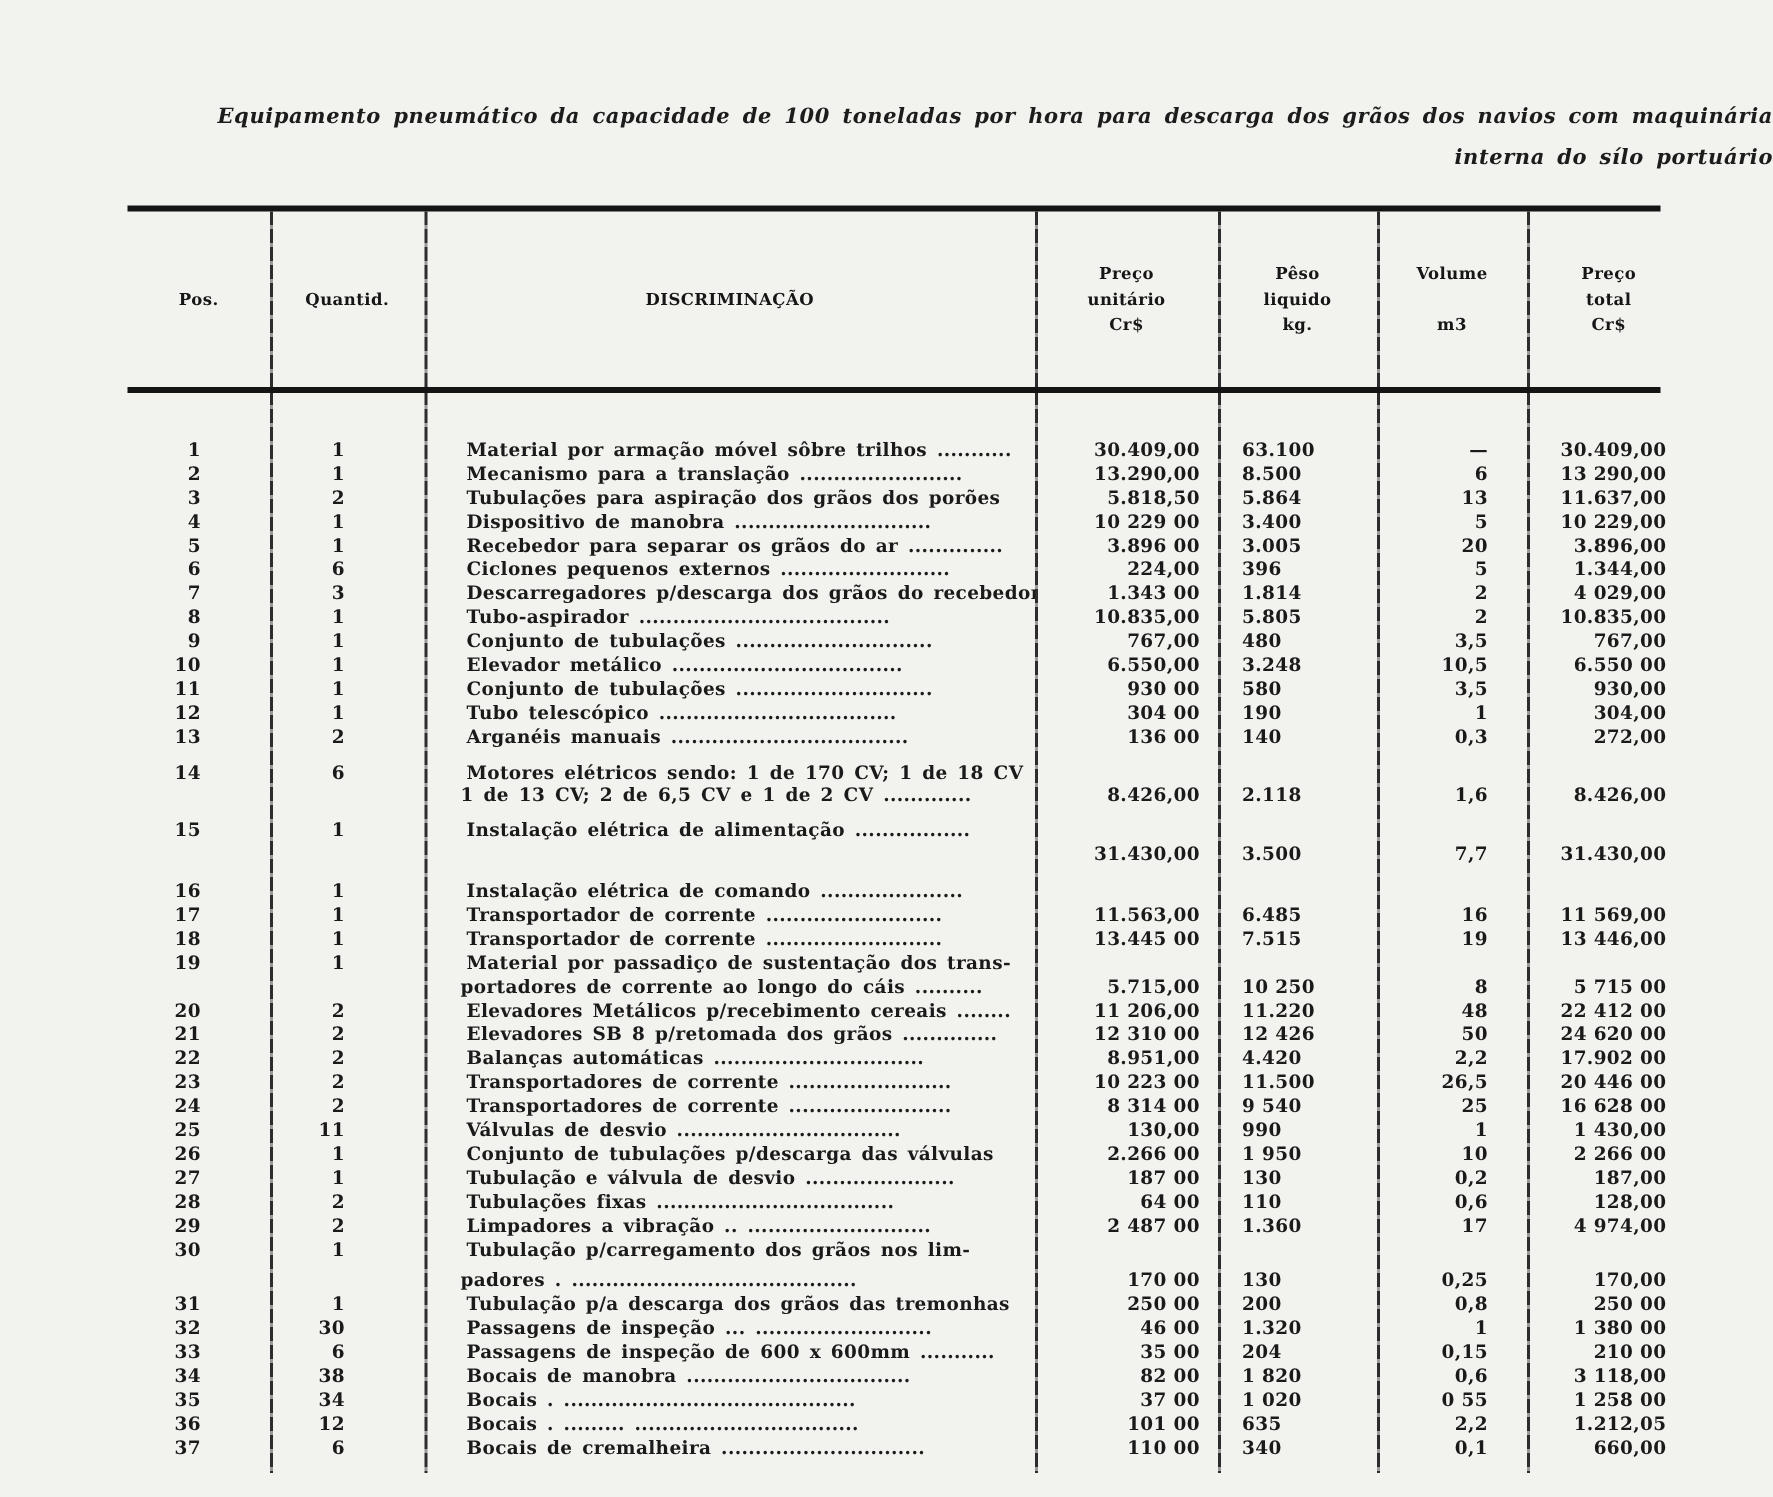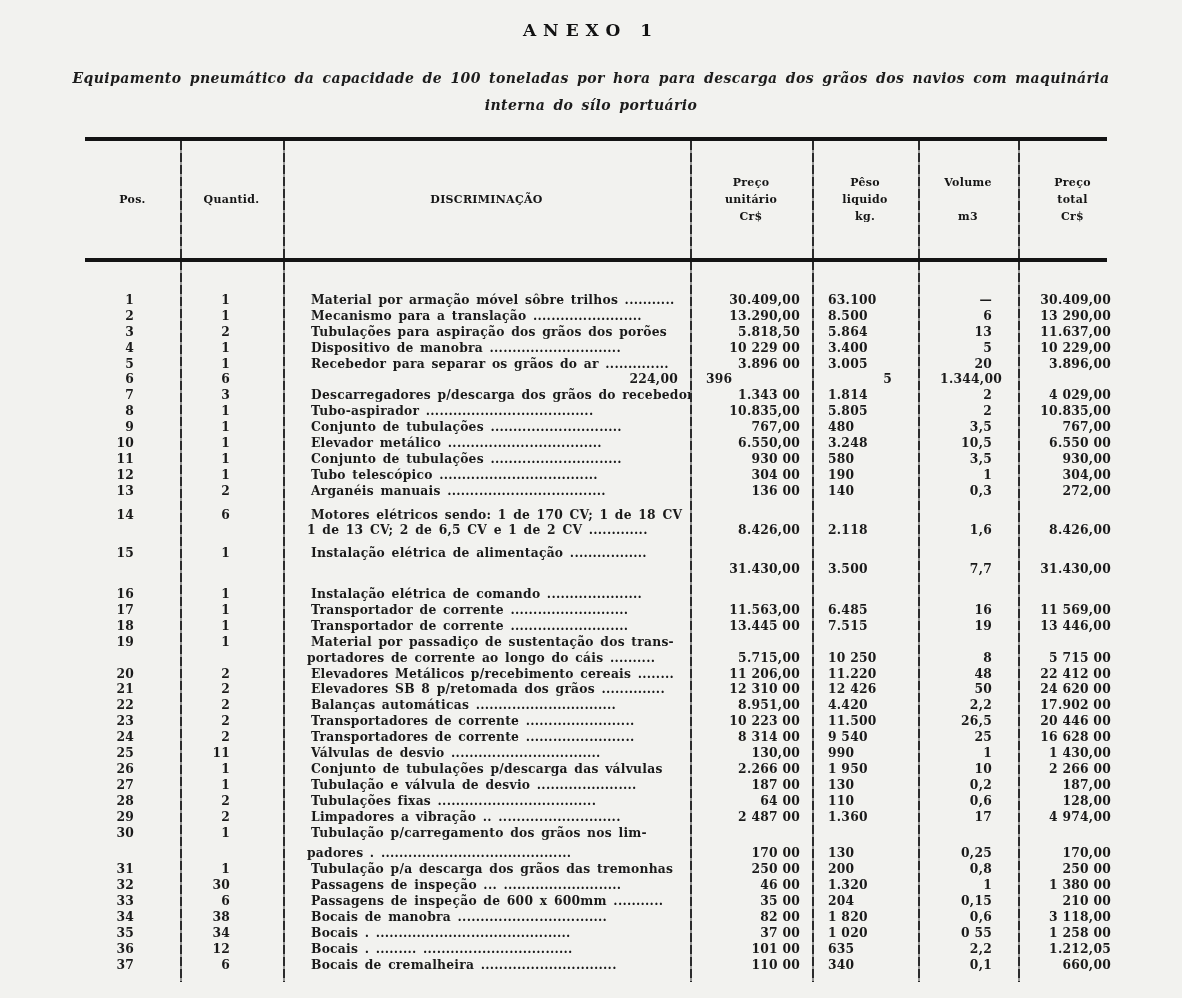--- a/index.html
+++ b/index.html
@@ -18,21 +18,21 @@
   
   .doc-title{
     position:absolute;top:20px;left:0;width:100%;
     text-align:center;
     font-size:17px;font-weight:700;
     letter-spacing:7px;
     color:#121212;
   }
   .doc-subtitle1,.doc-subtitle2{
     position:absolute;left:0;width:100%;
-    text-align:center;
+    text-align:right;
     font-size:14px;font-weight:700;font-style:italic;
     letter-spacing:.4px;word-spacing:3px;
     color:#1c1c1c;
   }
   .doc-subtitle1{top:70px;}
   .doc-subtitle2{top:97px;}
   
   .table{
     position:absolute;left:85px;top:137px;
     width:1042px;height:850px;
@@ -85,21 +85,20 @@
   .tr.gap5{margin-top:5px;}
   .tr.gap7{margin-top:7px;}
   .tr.gap8{margin-top:8px;}
   .tr.gap9{margin-top:9px;}
 </style>
 </head>
 <body>
 
 <div class="page">
 
-  <div class="doc-title">ANEXO 1</div>
   <div class="doc-subtitle1">Equipamento pneumático da capacidade de 100 toneladas por hora para descarga dos grãos dos navios com maquinária</div>
   <div class="doc-subtitle2">interna do sílo portuário</div>
 
   <div class="table">
     <div class="vline v1"></div>
     <div class="vline v2"></div>
     <div class="vline v3"></div>
     <div class="vline v4"></div>
     <div class="vline v5"></div>
     <div class="vline v6"></div>
@@ -168,20 +167,21 @@
     <div class="td qty">1</div>
     <div class="td desc">Recebedor para separar os grãos do ar ..............</div>
     <div class="td unit">3.896 00</div>
     <div class="td weight">3.005</div>
     <div class="td vol">20</div>
     <div class="td total">3.896,00</div>
   </div>
         <div class="tr">
     <div class="td pos">6</div>
     <div class="td qty">6</div>
+    <div class="td desc">Ciclones pequenos externos .........................</div>
     <div class="td unit">224,00</div>
     <div class="td weight">396</div>
     <div class="td vol">5</div>
     <div class="td total">1.344,00</div>
   </div>
         <div class="tr">
     <div class="td pos">7</div>
     <div class="td qty">3</div>
     <div class="td desc">Descarregadores p/descarga dos grãos do recebedor</div>
     <div class="td unit">1.343 00</div>

